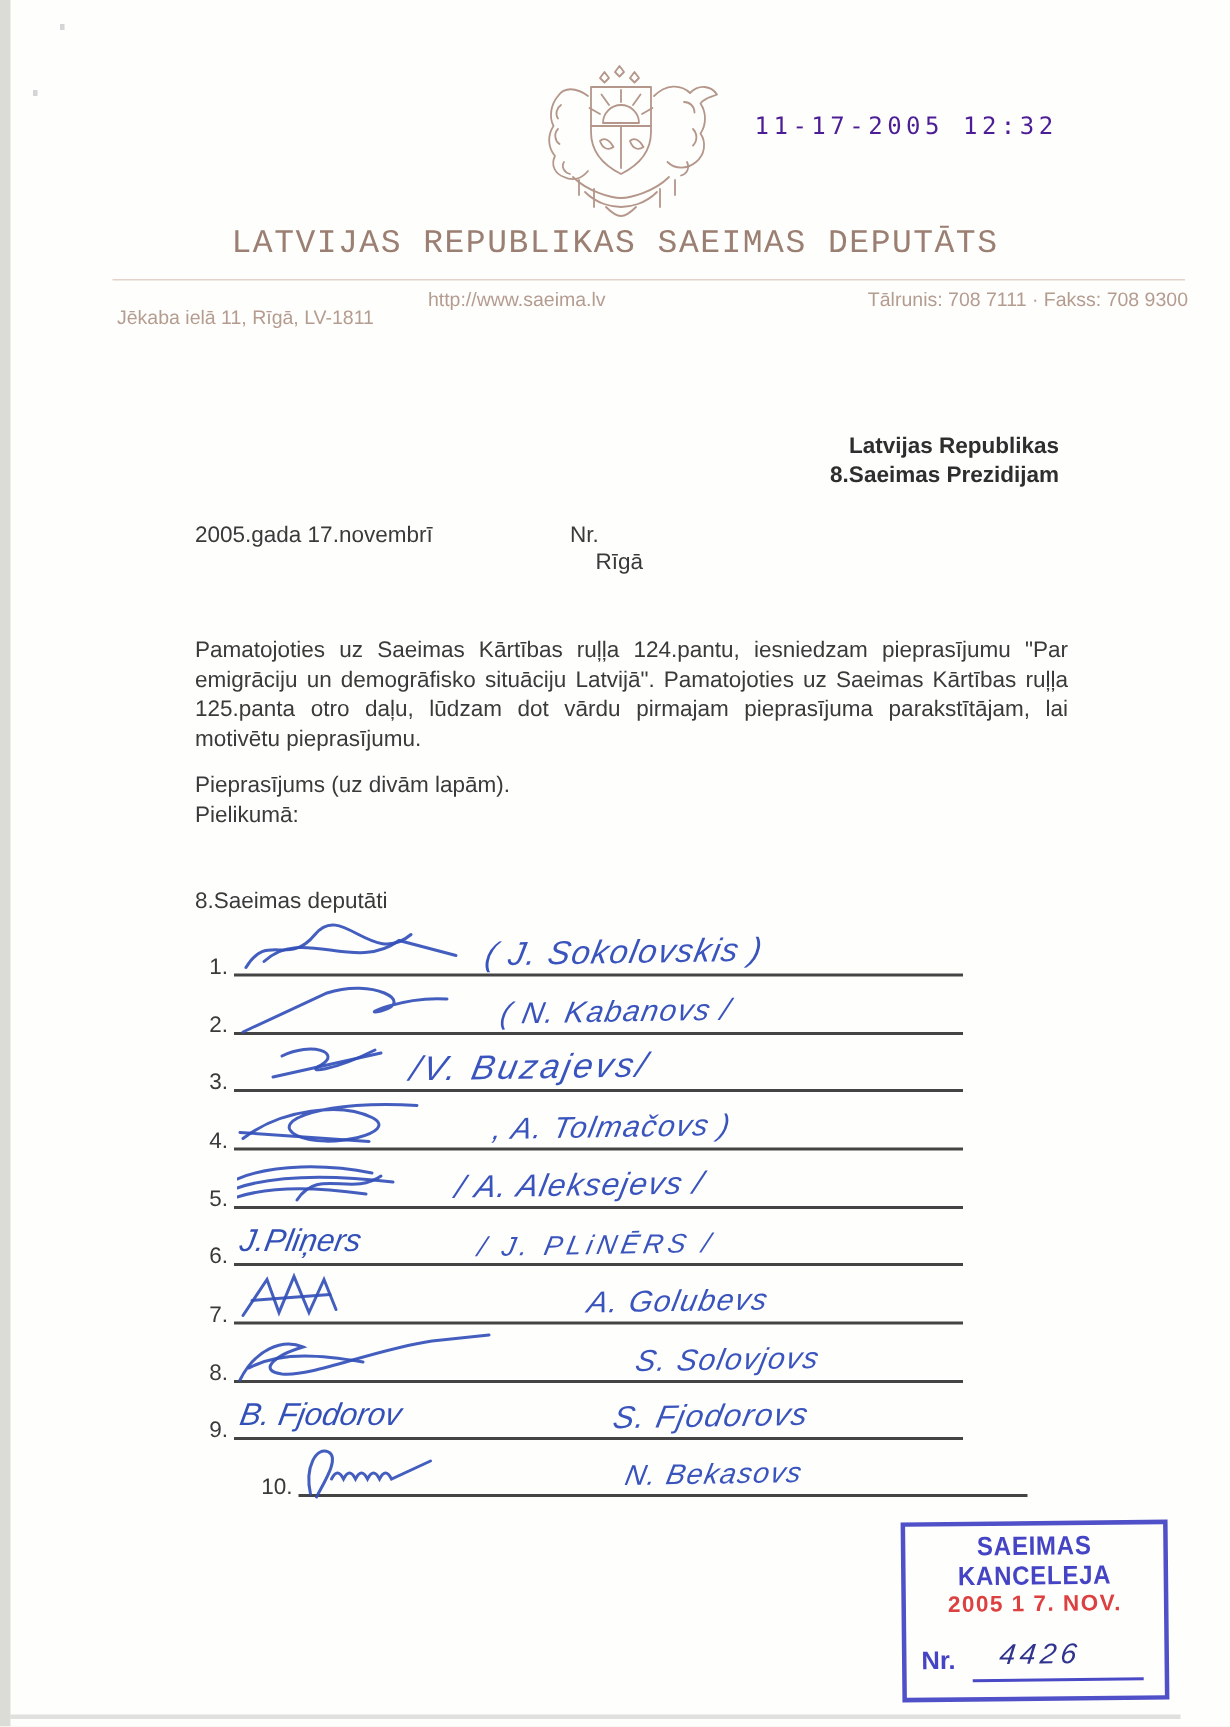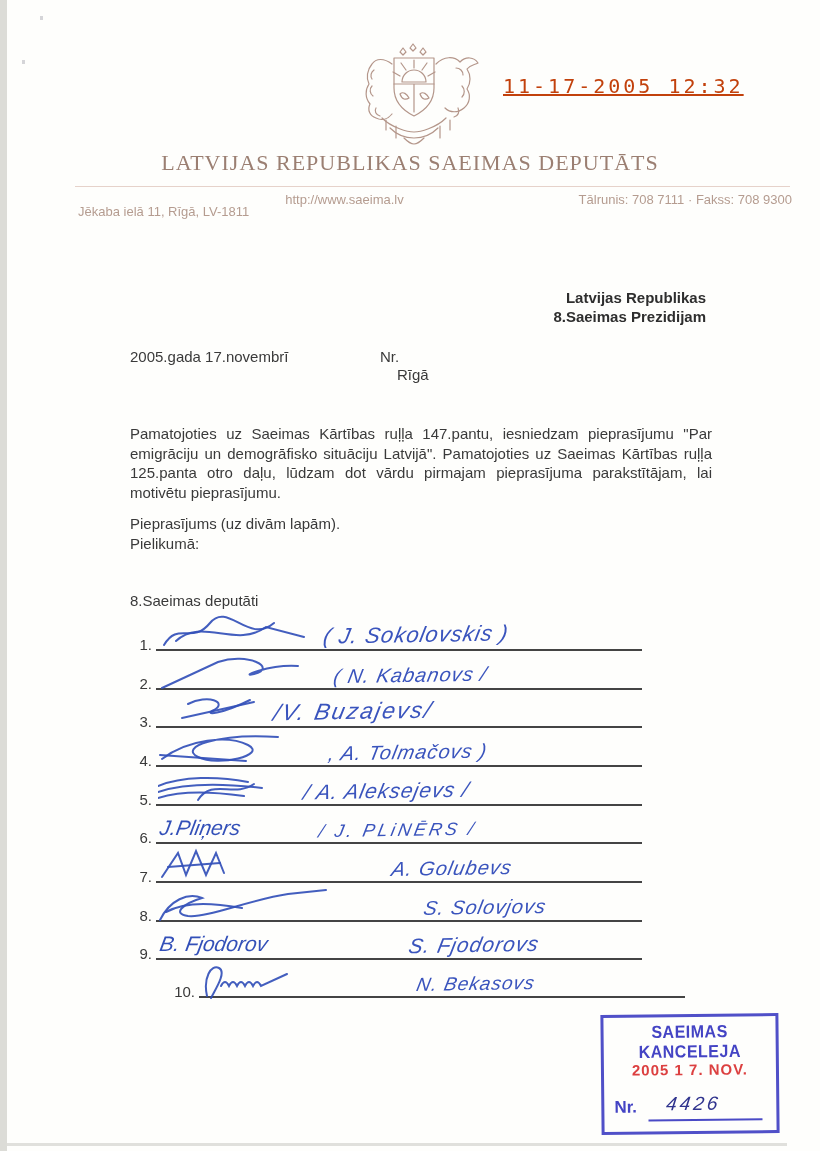--- a/index.html
+++ b/index.html
@@ -4,28 +4,28 @@
 <style>
   html,body{margin:0;padding:0;}
   body{background:#e9e9e6;font-family:"Liberation Sans",sans-serif;}
   .page{position:relative;width:820px;height:1151px;background:#fefefc;overflow:hidden;}
   .scan-edge-left{position:absolute;left:0;top:0;width:7px;height:1151px;background:#dcdcd7;}
   .scan-edge-bottom{position:absolute;left:7px;top:1143px;width:780px;height:3px;background:#d3d3ce;opacity:.7;}
   .speck{position:absolute;width:3px;height:4px;background:#b9b9c0;opacity:.6;}
 
   
   .fax-stamp{position:absolute;left:503px;top:74px;font-family:"DejaVu Sans Mono",monospace;
-    font-size:20px;letter-spacing:3px;color:#c2410c;text-decoration:underline;}
+    font-size:16px;letter-spacing:3px;color:#4c1d95;}
 
   
   .crest{position:absolute;left:352px;top:42px;}
 
   
   .lh-title{position:absolute;left:0;top:150px;width:820px;text-align:center;
-    font-family:Liberation Serif, serif;font-size:22px;letter-spacing:1px;color:#9b7f72;}
+    font-family:Liberation Mono, monospace;font-size:22px;letter-spacing:1px;color:#9b7f72;}
   .lh-rule{position:absolute;left:75px;top:186px;width:715px;height:1px;background:#e6d2ca;}
   .lh-row{position:absolute;left:0;top:192px;width:820px;height:18px;font-size:13px;color:#b59c90;}
   .lh-address{position:absolute;left:78px;top:0;margin-top:12px;}
   .lh-web{position:absolute;left:0;top:0;width:689px;text-align:center;}
   .lh-phone{position:absolute;right:28px;top:0;}
 
   
   .addressee{position:absolute;right:114px;top:288px;text-align:right;
     font-size:15px;font-weight:bold;color:#2e2e2e;line-height:19px;}
 
@@ -123,21 +123,21 @@
     <div>Latvijas Republikas</div>
     <div>8.Saeimas Prezidijam</div>
   </div>
 
   <div class="dateline">
     <span class="date">2005.gada 17.novembrī</span>
     <span class="nr">Nr.</span>
     <span class="place">Rīgā</span>
   </div>
 
-  <div class="paragraph">Pamatojoties uz Saeimas Kārtības ruļļa 147.pantu, iesniedzam pieprasījumu "Par emigrāciju un demogrāfisko situāciju Latvijā". Pamatojoties uz Saeimas Kārtības ruļļa 125.panta otro daļu, lūdzam dot vārdu pirmajam pieprasījuma parakstītājam, lai motivētu pieprasījumu.</div>
+  <div class="paragraph">Pamatojoties uz Saeimas Kārtības ruļļa 124.pantu, iesniedzam pieprasījumu "Par emigrāciju un demogrāfisko situāciju Latvijā". Pamatojoties uz Saeimas Kārtības ruļļa 125.panta otro daļu, lūdzam dot vārdu pirmajam pieprasījuma parakstītājam, lai motivētu pieprasījumu.</div>
   <div class="attachment">
     <div>Pieprasījums (uz divām lapām).</div>
     <div>Pielikumā:</div>
   </div>
 
   <div class="sig-heading">8.Saeimas deputāti</div>
 
   <div class="sig-row r1" style="top:611px;">
     <span class="sig-num">1.</span>
     <div class="sig-line"></div>

